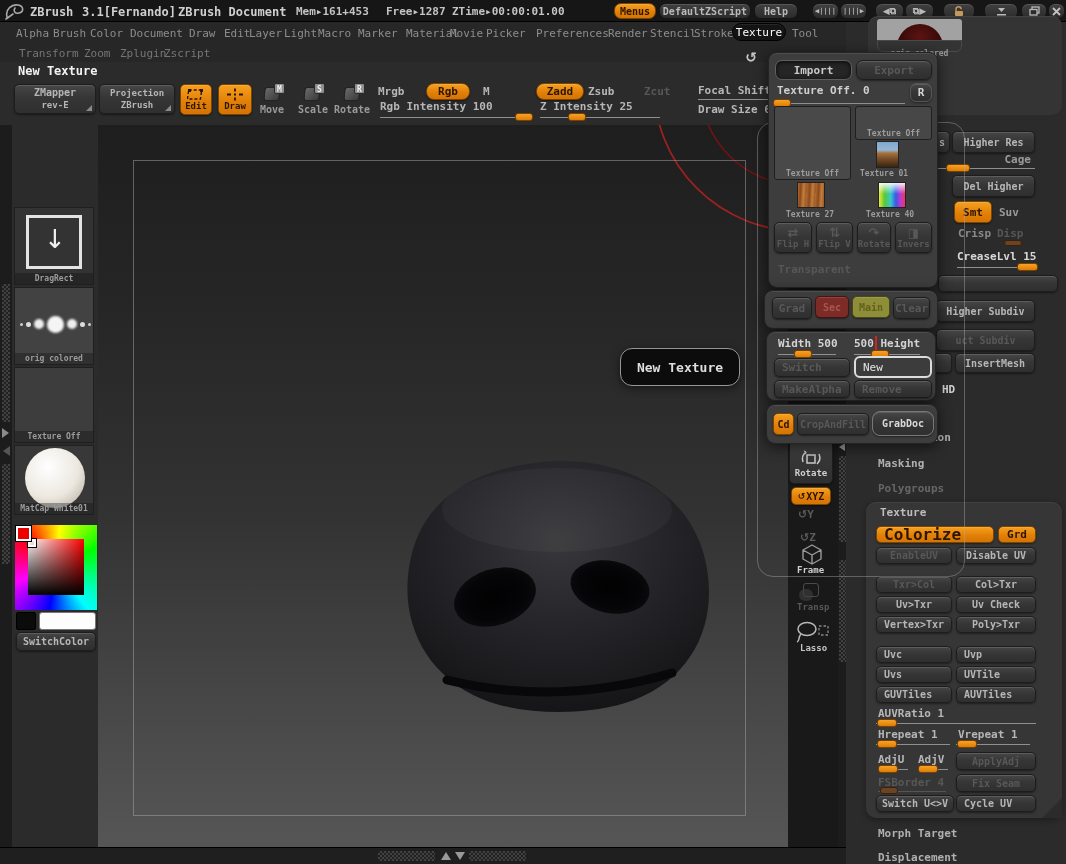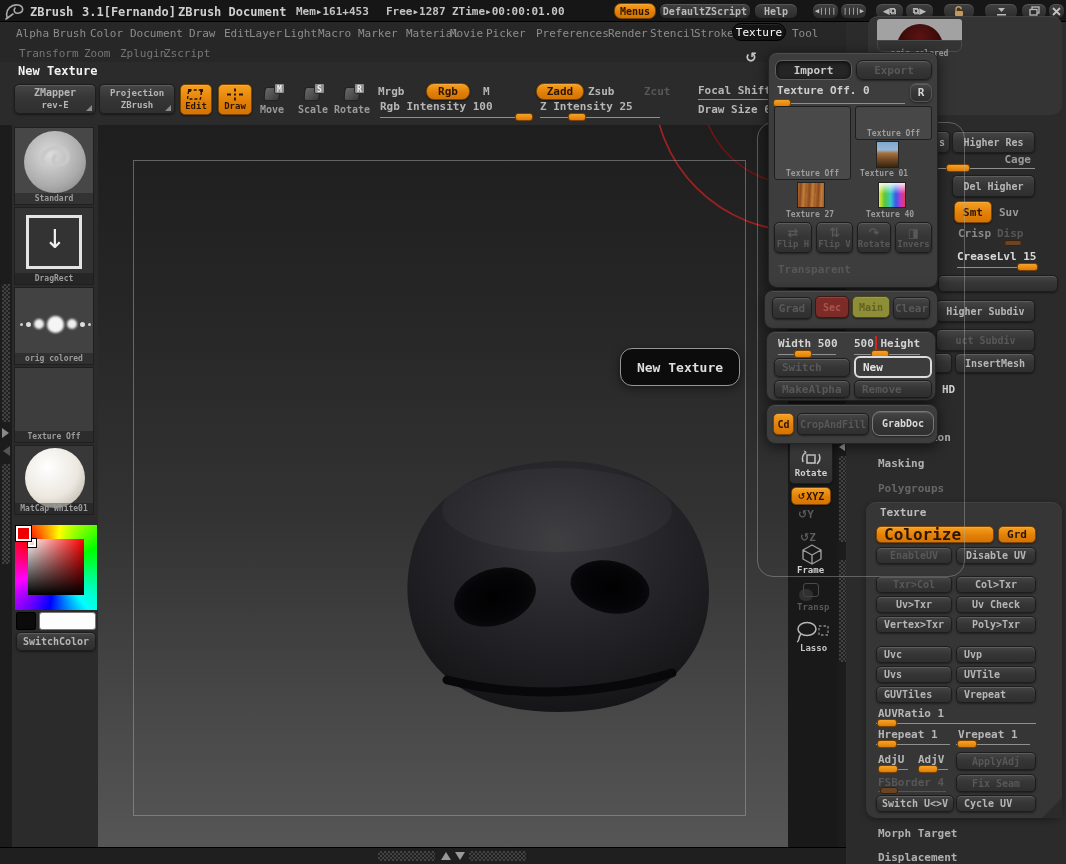--- a/index.html
+++ b/index.html
@@ -166,27 +166,20 @@
     <div class="handle" style="left:28px;top:13px;width:18px;height:8px"></div>
   </div>
   <span class="lbl" style="left:698px;top:84px;border-bottom:1px solid #8f8f8f;padding-bottom:2px">Focal Shift</span>
   <span class="lbl" style="left:698px;top:103px">Draw Size 6</span>
 
   <div class="checker" style="left:2px;top:284px;width:8px;height:138px"></div>
   <span class="abs" style="left:2px;top:428px;width:0;height:0;border-top:5px solid transparent;border-bottom:5px solid transparent;border-left:7px solid #8a8a8a"></span>
   <span class="abs" style="left:3px;top:446px;width:0;height:0;border-top:5px solid transparent;border-bottom:5px solid transparent;border-right:7px solid #555"></span>
   <div class="checker" style="left:2px;top:464px;width:8px;height:100px"></div>
 
-  <div class="thumb" style="left:14px;top:127px;width:80px;height:78px;background:#474747">
-    <span style="position:absolute;left:9px;top:3px;width:62px;height:62px;border-radius:50%;background:radial-gradient(circle at 42% 38%,#dcdcdc,#ababab 60%,#7e7e7e 95%)"></span>
-    <svg style="position:absolute;left:20px;top:14px" width="42" height="38" viewBox="0 0 42 38">
-        <path d="M8,22 C4,12 14,4 24,6 C34,8 36,18 28,22 C21,25 16,19 20,14" stroke="#c9c9c9" stroke-width="4" fill="none" stroke-linecap="round"></path>
-      </svg>
-    <span class="thumb-label">Standard</span>
-  </div>
   <div class="thumb" style="left:14px;top:207px;width:80px;height:78px;background:#333">
     <span style="position:absolute;left:11px;top:7px;width:56px;height:54px;border:3px solid #e4e4e4"></span>
     <span style="position:absolute;left:0;top:16px;width:80px;text-align:center;color:#f0f0f0;font-size:26px;font-family:'DejaVu Sans',sans-serif">↓</span>
     <span class="thumb-label">DragRect</span>
   </div>
   <div class="thumb" style="left:14px;top:287px;width:80px;height:78px;background:#424242">
     <span style="position:absolute;left:0;top:26px;width:80px;height:20px;display:flex;align-items:center;justify-content:center;gap:3px">
       <i style="width:3px;height:3px;border-radius:50%;background:#cfcfcf;display:block;filter:blur(.5px)"></i>
       <i style="width:5px;height:5px;border-radius:50%;background:#ddd;display:block;filter:blur(.6px)"></i>
       <i style="width:10px;height:10px;border-radius:50%;background:#eee;display:block;filter:blur(.8px)"></i>
@@ -331,21 +324,21 @@
   <div class="btn" style="left:956px;top:576px;width:80px;height:17px">Col&gt;Txr</div>
   <div class="btn" style="left:876px;top:596px;width:76px;height:17px">Uv&gt;Txr</div>
   <div class="btn" style="left:956px;top:596px;width:80px;height:17px">Uv Check</div>
   <div class="btn" style="left:876px;top:616px;width:76px;height:17px">Vertex&gt;Txr</div>
   <div class="btn" style="left:956px;top:616px;width:80px;height:17px">Poly&gt;Txr</div>
   <div class="btn" style="left:876px;top:646px;width:76px;height:17px;justify-content:flex-start;padding-left:7px">Uvc</div>
   <div class="btn" style="left:956px;top:646px;width:80px;height:17px;justify-content:flex-start;padding-left:7px">Uvp</div>
   <div class="btn" style="left:876px;top:666px;width:76px;height:17px;justify-content:flex-start;padding-left:7px">Uvs</div>
   <div class="btn" style="left:956px;top:666px;width:80px;height:17px;justify-content:flex-start;padding-left:7px">UVTile</div>
   <div class="btn" style="left:876px;top:686px;width:76px;height:17px;justify-content:flex-start;padding-left:7px">GUVTiles</div>
-  <div class="btn" style="left:956px;top:686px;width:80px;height:17px;justify-content:flex-start;padding-left:7px">Vrepeat</div>
+  <div class="btn" style="left:956px;top:686px;width:80px;height:17px;justify-content:flex-start;padding-left:7px">AUVTiles</div>
   <div class="abs" style="left:876px;top:707px;width:160px;height:20px">
     <span class="lbl" style="left:2px;top:0">AUVRatio 1</span>
     <div class="track" style="left:0;top:16px;width:160px"></div>
     <div class="handle" style="left:1px;top:12px;width:20px;height:8px"></div>
   </div>
   <div class="abs" style="left:876px;top:728px;width:74px;height:20px">
     <span class="lbl" style="left:2px;top:0">Hrepeat 1</span>
     <div class="track" style="left:0;top:16px;width:74px"></div>
     <div class="handle" style="left:1px;top:12px;width:20px;height:8px"></div>
   </div>
@@ -437,21 +430,21 @@
     <div class="handle" style="left:16px;top:13px;width:18px;height:8px"></div>
   </div>
   <span class="abs" style="left:875px;top:336px;width:2px;height:16px;background:#d42222"></span>
   <div class="abs" style="left:854px;top:337px;width:68px;height:22px">
     <span class="lbl" style="left:0;top:0;color:#d2d2d2">500 Height</span>
     <div class="track" style="left:0;top:17px;width:66px"></div>
     <div class="handle" style="left:17px;top:13px;width:18px;height:8px"></div>
   </div>
   <div class="btn dim" style="left:774px;top:358px;width:76px;height:19px;justify-content:flex-start;padding-left:7px;font-size:11px">Switch</div>
   <div class="abs" style="left:854px;top:356px;width:78px;height:22px;background:#3c3c3c;border:2px solid #dcdcdc;border-radius:6px;display:flex;align-items:center;padding-left:7px">
-    <span style="color:#e2e2e2;font-size:11px;font-weight:bold">New</span>
+    <span style="color:#e2e2e2;font-size:11px;font-weight:normal">New</span>
   </div>
   <div class="btn dim" style="left:774px;top:380px;width:76px;height:18px;justify-content:flex-start;padding-left:7px;font-size:11px">MakeAlpha</div>
   <div class="btn dim" style="left:854px;top:380px;width:78px;height:18px;justify-content:flex-start;padding-left:7px;font-size:11px">Remove</div>
 
   <div class="popup" style="left:766px;top:404px;width:172px;height:40px"></div>
   <div class="btn orange" style="left:773px;top:413px;width:21px;height:22px;font-size:10px">Cd</div>
   <div class="btn dim" style="left:797px;top:413px;width:72px;height:22px;font-size:10px">CropAndFill</div>
   <div class="btn" style="left:872px;top:411px;width:62px;height:25px;border:1px solid #787878;border-radius:8px;color:#d8d8d8;font-size:10px">GrabDoc</div>
 
   <div class="checker" style="left:378px;top:851px;width:57px;height:10px"></div>

